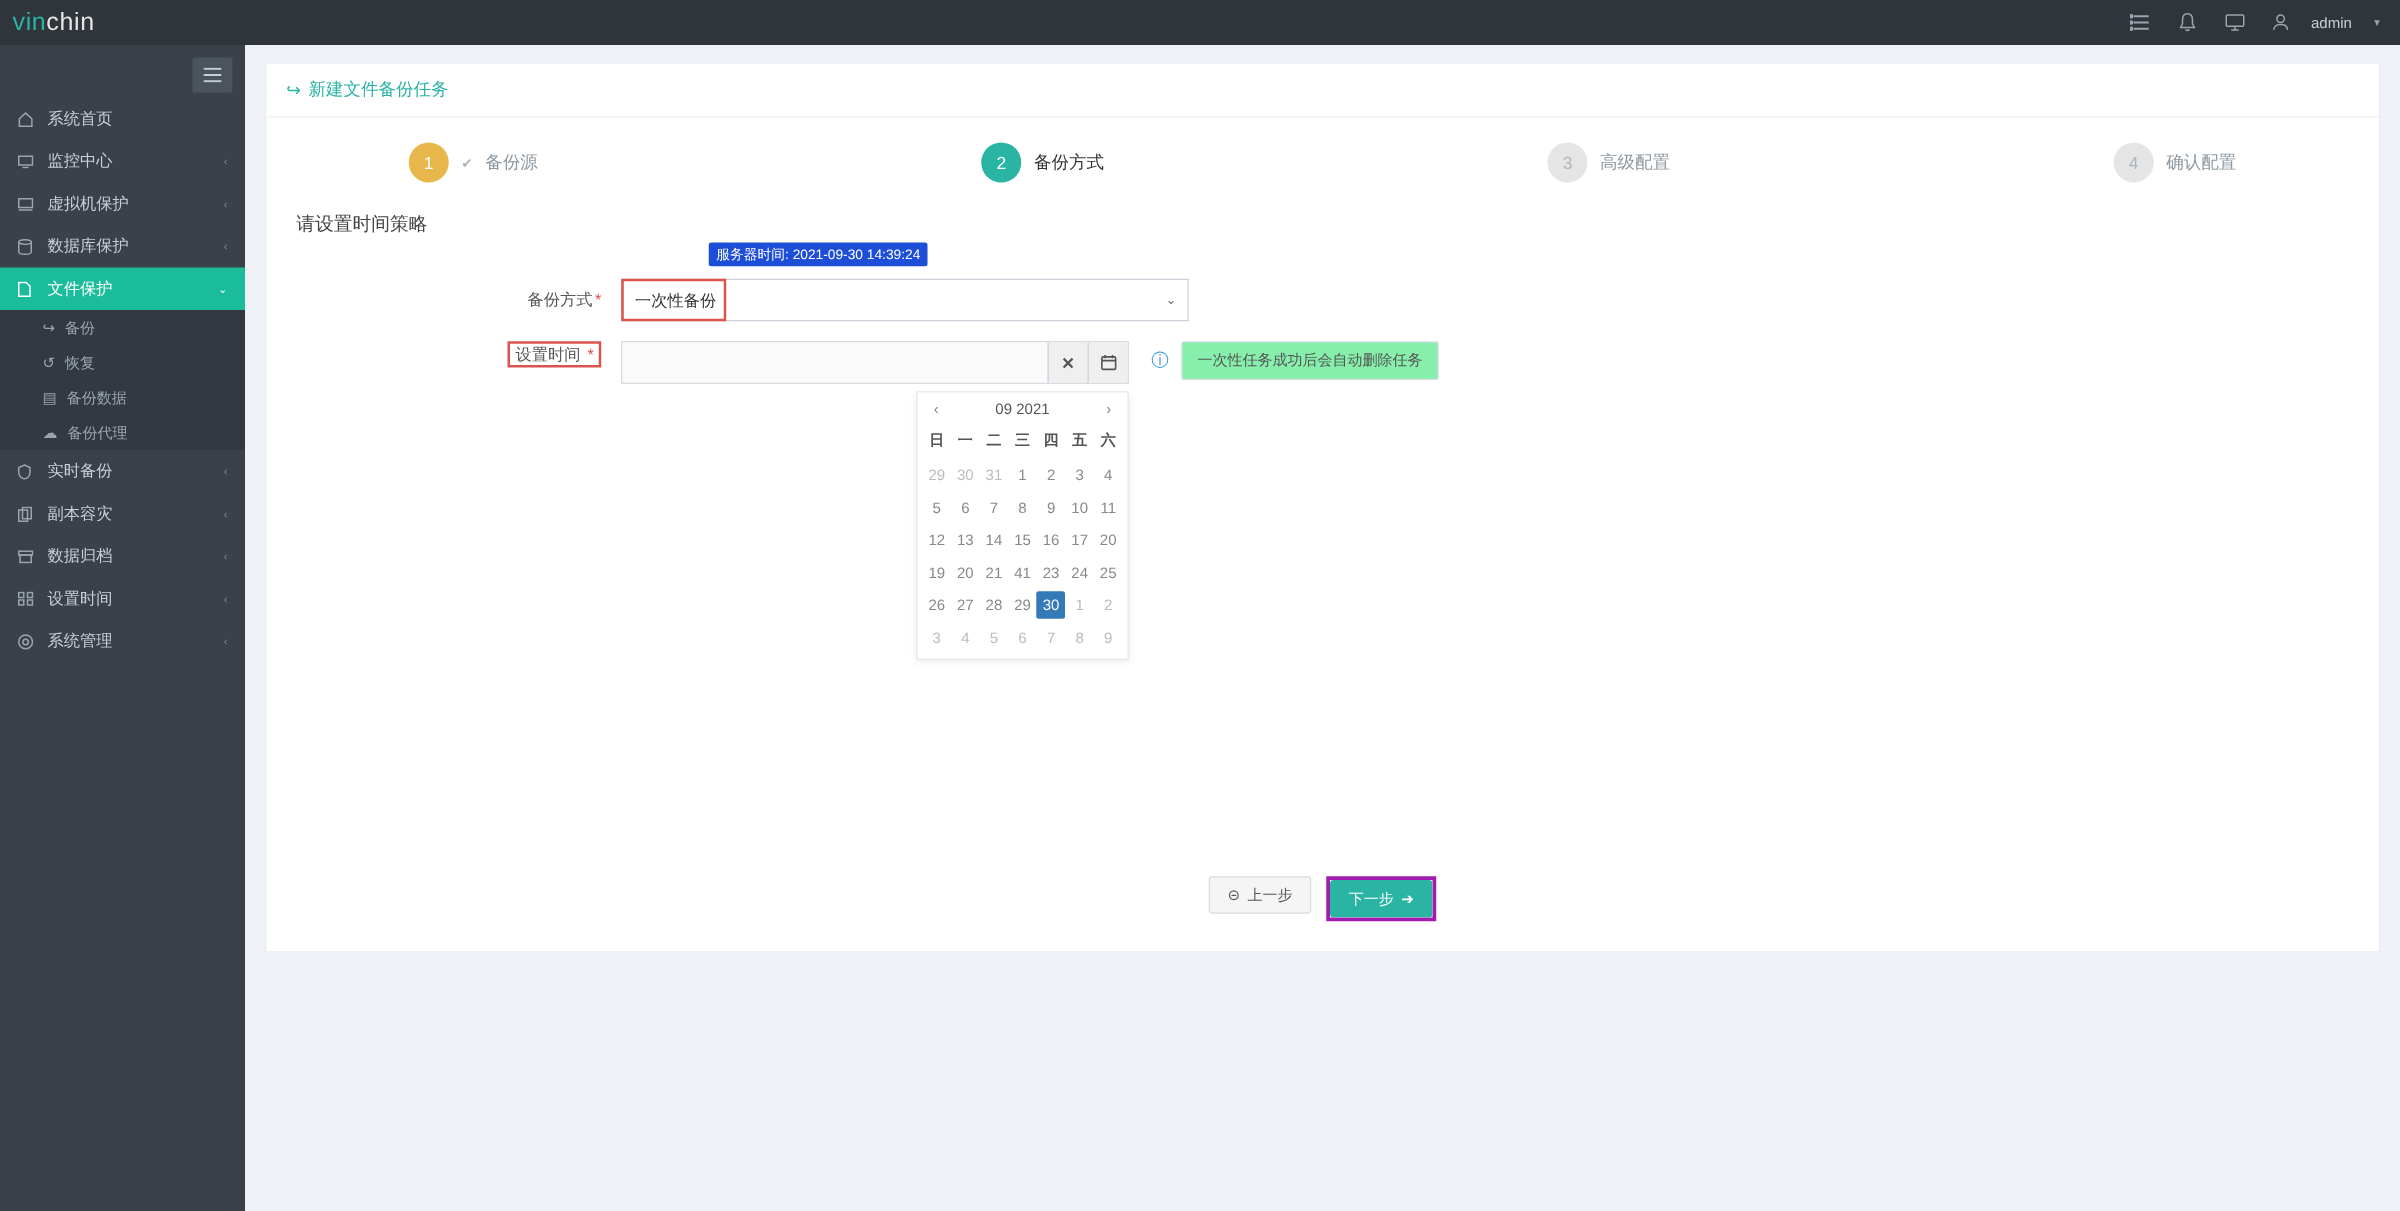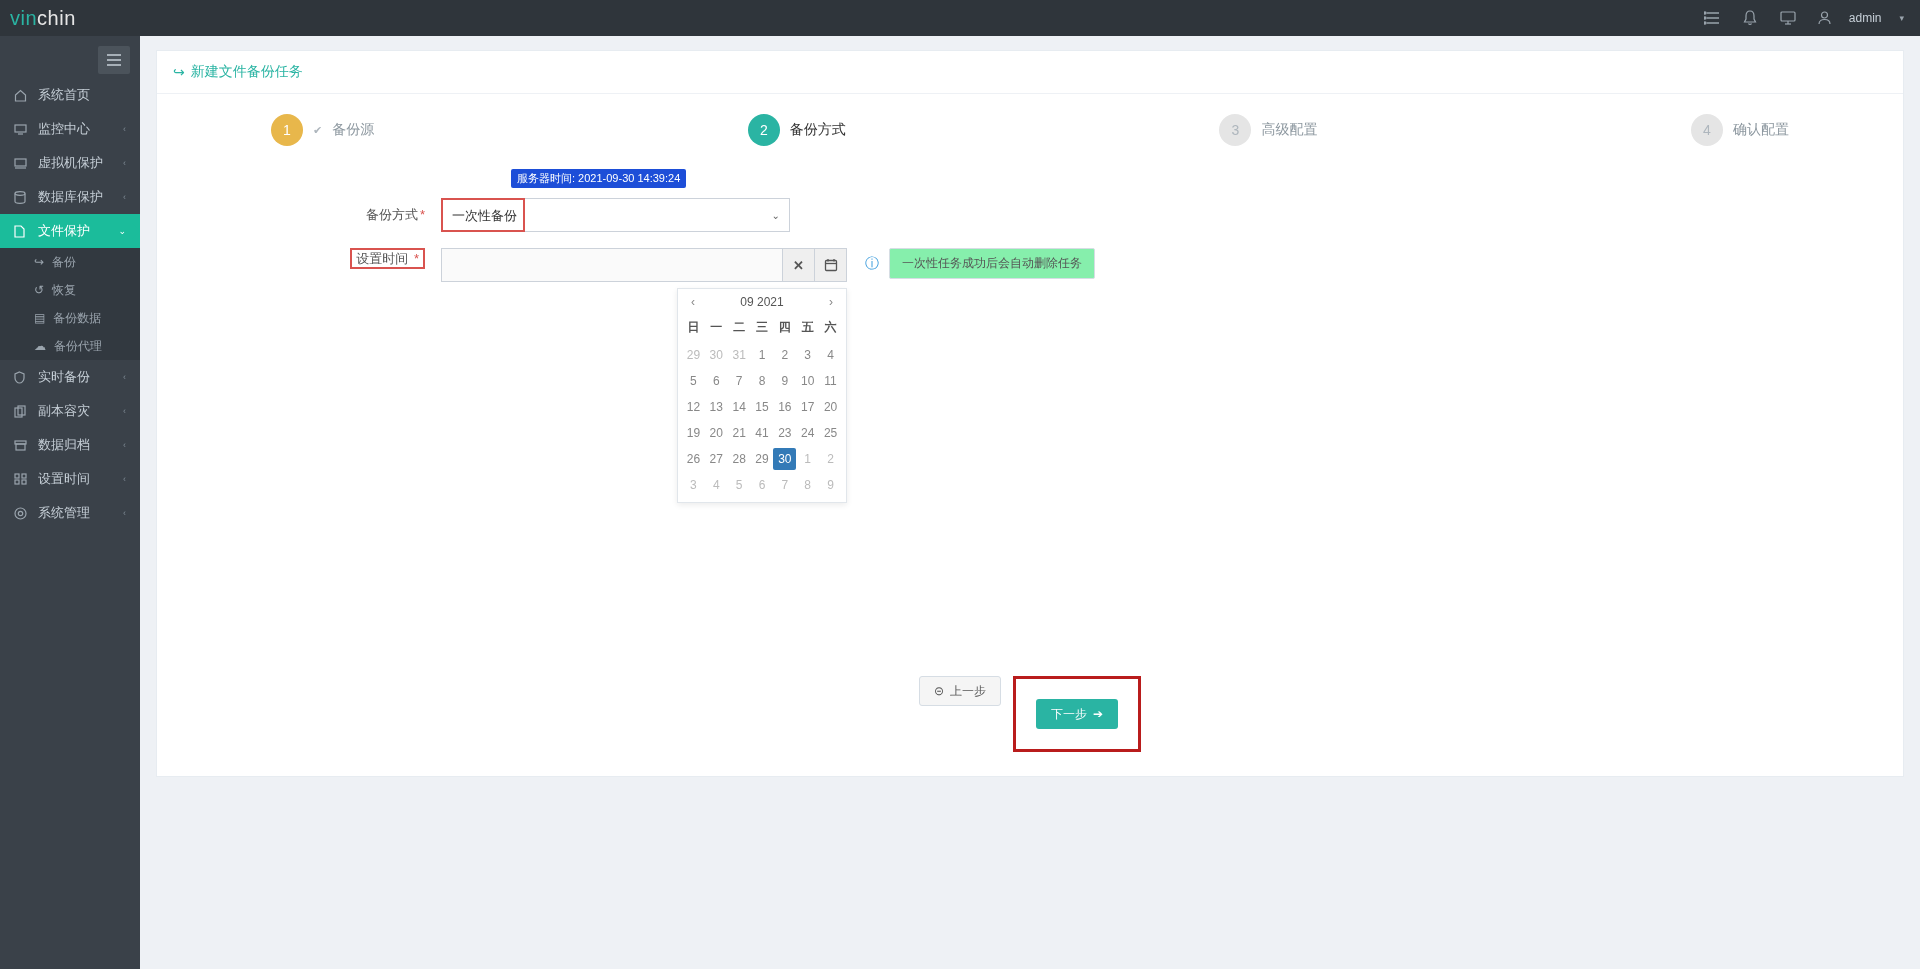--- a/index.html
+++ b/index.html
@@ -12,21 +12,21 @@
   .brand .accent { color: #2ab4a3; }
   .top-right { display: flex; align-items: center; gap: 22px; }
   .top-icon { width: 16px; height: 16px; display: inline-flex; align-items: center; justify-content: center; }
   .top-icon svg { stroke: #9aa4ad; fill: none; }
   .user { display: flex; align-items: center; gap: 18px; font-size: 12px; }
   .user svg { stroke: #9aa4ad; }
   .user .chev { font-size: 9px; color: #9aa4ad; }
 
   
   .main { flex: 1; display: flex; min-height: 0; }
-  .sidebar { width: 140px; background: #3a4149; color: #c6cfd7; display: flex; flex-direction: column; font-size: 13px; }
+  .sidebar { width: 196px; background: #3a4149; color: #c6cfd7; display: flex; flex-direction: column; font-size: 13px; }
   .content { flex: 1; padding: 14px 16px 16px 16px; overflow: auto; }
 
   .hamburger-row { display: flex; justify-content: flex-end; padding: 10px 10px 4px 10px; }
   .hamburger { width: 32px; height: 28px; background: #4b535b; display: flex; align-items: center; justify-content: center; border-radius: 2px; }
   .hamburger svg { stroke: #c6cfd7; }
 
   .nav-item { display: flex; align-items: center; height: 34px; padding: 0 14px; gap: 10px; cursor: pointer; position: relative; }
   .nav-item .icon { width: 14px; display: inline-flex; }
   .nav-item .label { flex: 1; font-size: 13px; }
   .nav-item .expand { font-size: 9px; color: #7f8a94; }
@@ -55,21 +55,21 @@
   
   .section-title { font-size: 15px; color: #444; margin-bottom: 6px; }
   .server-time { display: inline-block; background: #1d4ed8; color: #fff; font-size: 11px; padding: 2px 6px; border-radius: 2px; margin-left: 330px; margin-top: -22px; }
 
   .form-area { margin-top: 10px; }
   .form-row { display: flex; align-items: center; margin-bottom: 16px; }
   .form-label { width: 260px; text-align: right; padding-right: 16px; font-size: 13px; color: #555; }
   .form-label .req { color: #d9534f; margin-left: 2px; }
   .form-label.boxed span.inner { display: inline-block; border: 2px solid #d9534f; padding: 2px 4px; line-height: 1; }
 
-  .select-wrap { position: relative; width: 349px; border-radius: 15px; }
+  .select-wrap { position: relative; width: 454px; border-radius: 15px; }
   .select { width: 100%; height: 34px; border: 1px solid #ccd2da; background: #fff; padding: 0 26px 0 10px; font-size: 13px; color: #333; appearance: none; }
   .select-caret { position: absolute; right: 10px; top: 50%; transform: translateY(-50%); font-size: 10px; color: #666; pointer-events: none; }
   .select-outline { position: absolute; left: 0; top: 0; width: 84px; height: 34px; border: 2px solid #d9534f; pointer-events: none; }
 
   .dt-wrap { display: flex; width: 406px; height: 34px; border: 1px solid #ccd2da; }
   .dt-input { flex: 1; border: none; padding: 0 10px; font-size: 13px; background: #fafafa; outline: none; }
   .dt-btn { width: 32px; display: flex; align-items: center; justify-content: center; border-left: 1px solid #ccd2da; background: #efefef; color: #555; cursor: pointer; font-weight: bold; }
 
   .info-tip { display: flex; align-items: center; gap: 10px; margin-left: 18px; }
   .info-tip .iicon { color: #3498db; font-size: 14px; }
@@ -84,21 +84,21 @@
   .cal-grid .dow { color: #555; font-weight: 600; padding: 4px 0; }
   .cal-grid .day { padding: 4px 0; color: #888; cursor: pointer; border-radius: 2px; }
   .cal-grid .day.other { color: #bbb; }
   .cal-grid .day.today { background: #337ab7; color: #fff; }
 
   
   .wizard-footer { display: flex; justify-content: center; gap: 12px; margin-top: 380px; padding-top: 14px; }
   .btn { height: 30px; padding: 0 14px; border-radius: 3px; font-size: 12px; display: inline-flex; align-items: center; gap: 6px; cursor: pointer; border: 1px solid transparent; }
   .btn-default { background: #f5f5f5; border-color: #d6dde4; color: #555; }
   .btn-primary { background: #2ab4a3; color: #fff; }
-  .next-outline { border: 3px solid #b91c1c; padding: 20px; display: inline-flex; }
+  .next-outline { border: 3px solid #a21caf; padding: 0; display: inline-flex; }
 
   
   svg { display: block; }
 </style>
 </head>
 <body>
 
 <div class="topbar">
   <div class="brand">
     <span class="accent">vin</span><span>chin</span>
@@ -302,20 +302,23 @@
             <span class="circle todo">3</span>
             <span class="label">高级配置</span>
           </div>
           <div class="step todo">
             <span class="circle todo">4</span>
             <span class="label">确认配置</span>
           </div>
         </div>
 
         
+        <div style="display:flex; align-items:flex-start;">
+          <div class="section-title">请设置时间策略</div>
+        </div>
         <span class="server-time">服务器时间: 2021-09-30 14:39:24</span>
 
         
         <div class="form-area">
 
           <div class="form-row">
             <div class="form-label">
               <span>备份方式</span><span class="req">*</span>
             </div>
             <div class="select-wrap">

